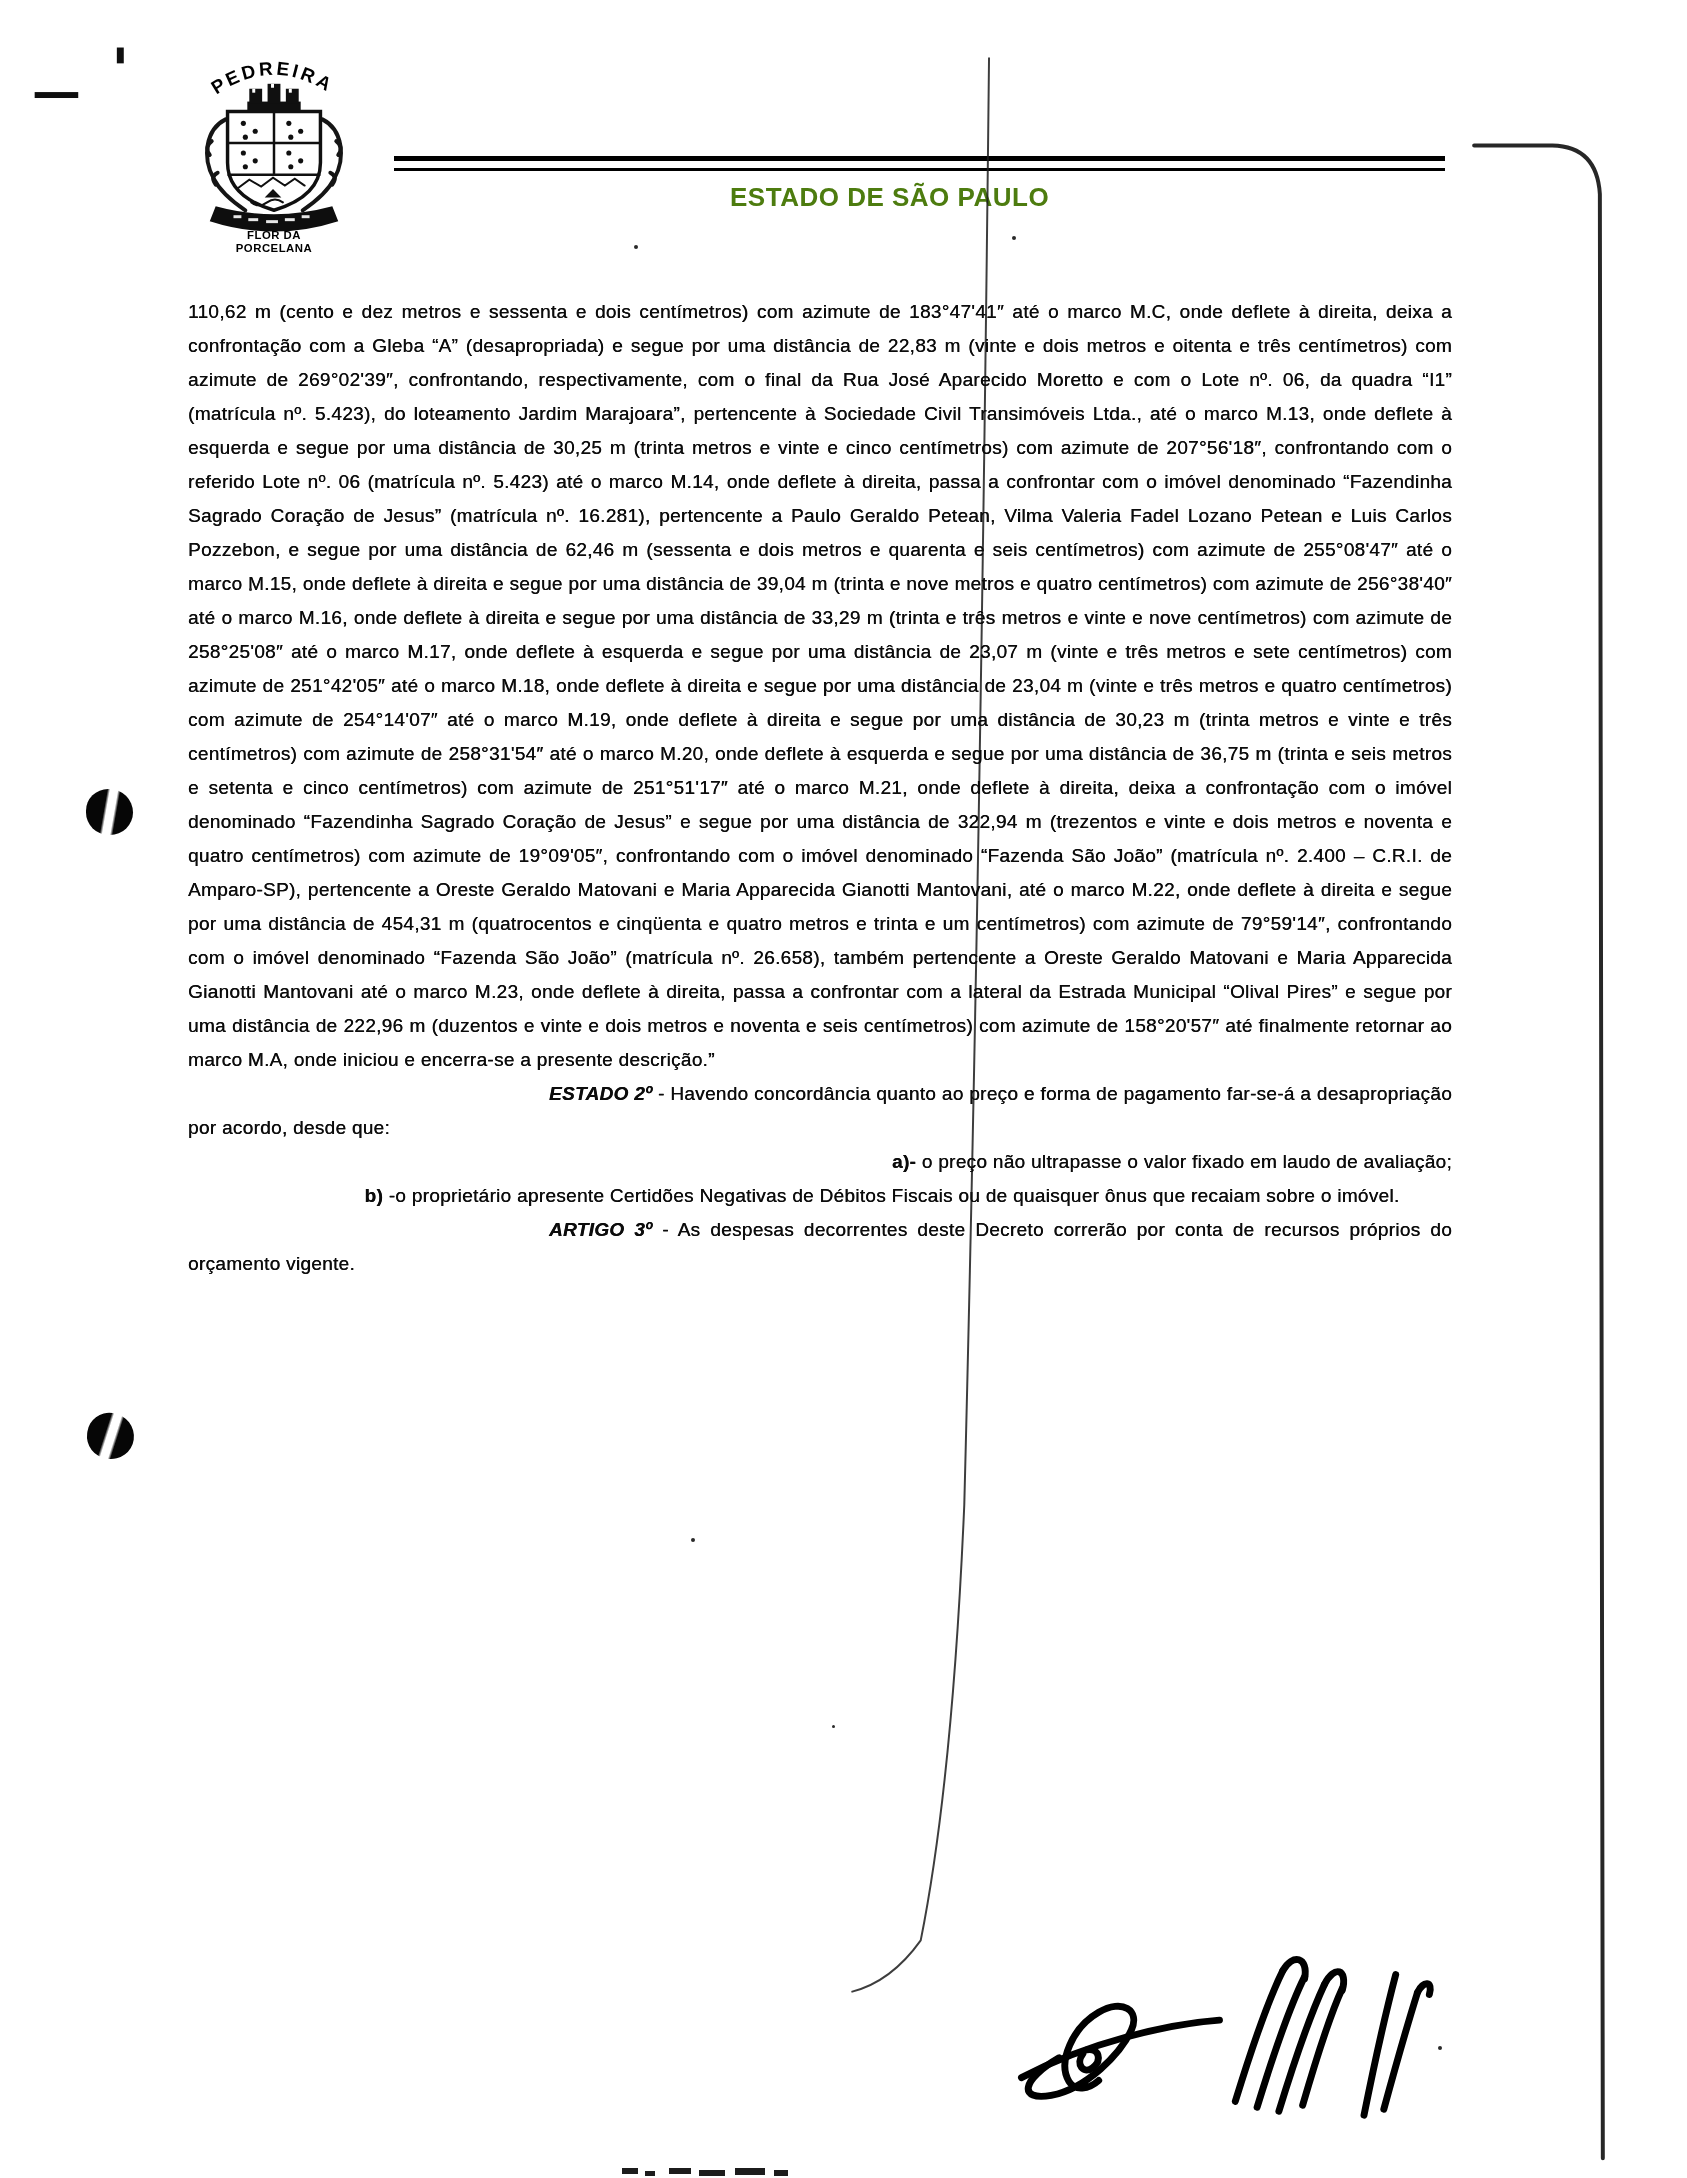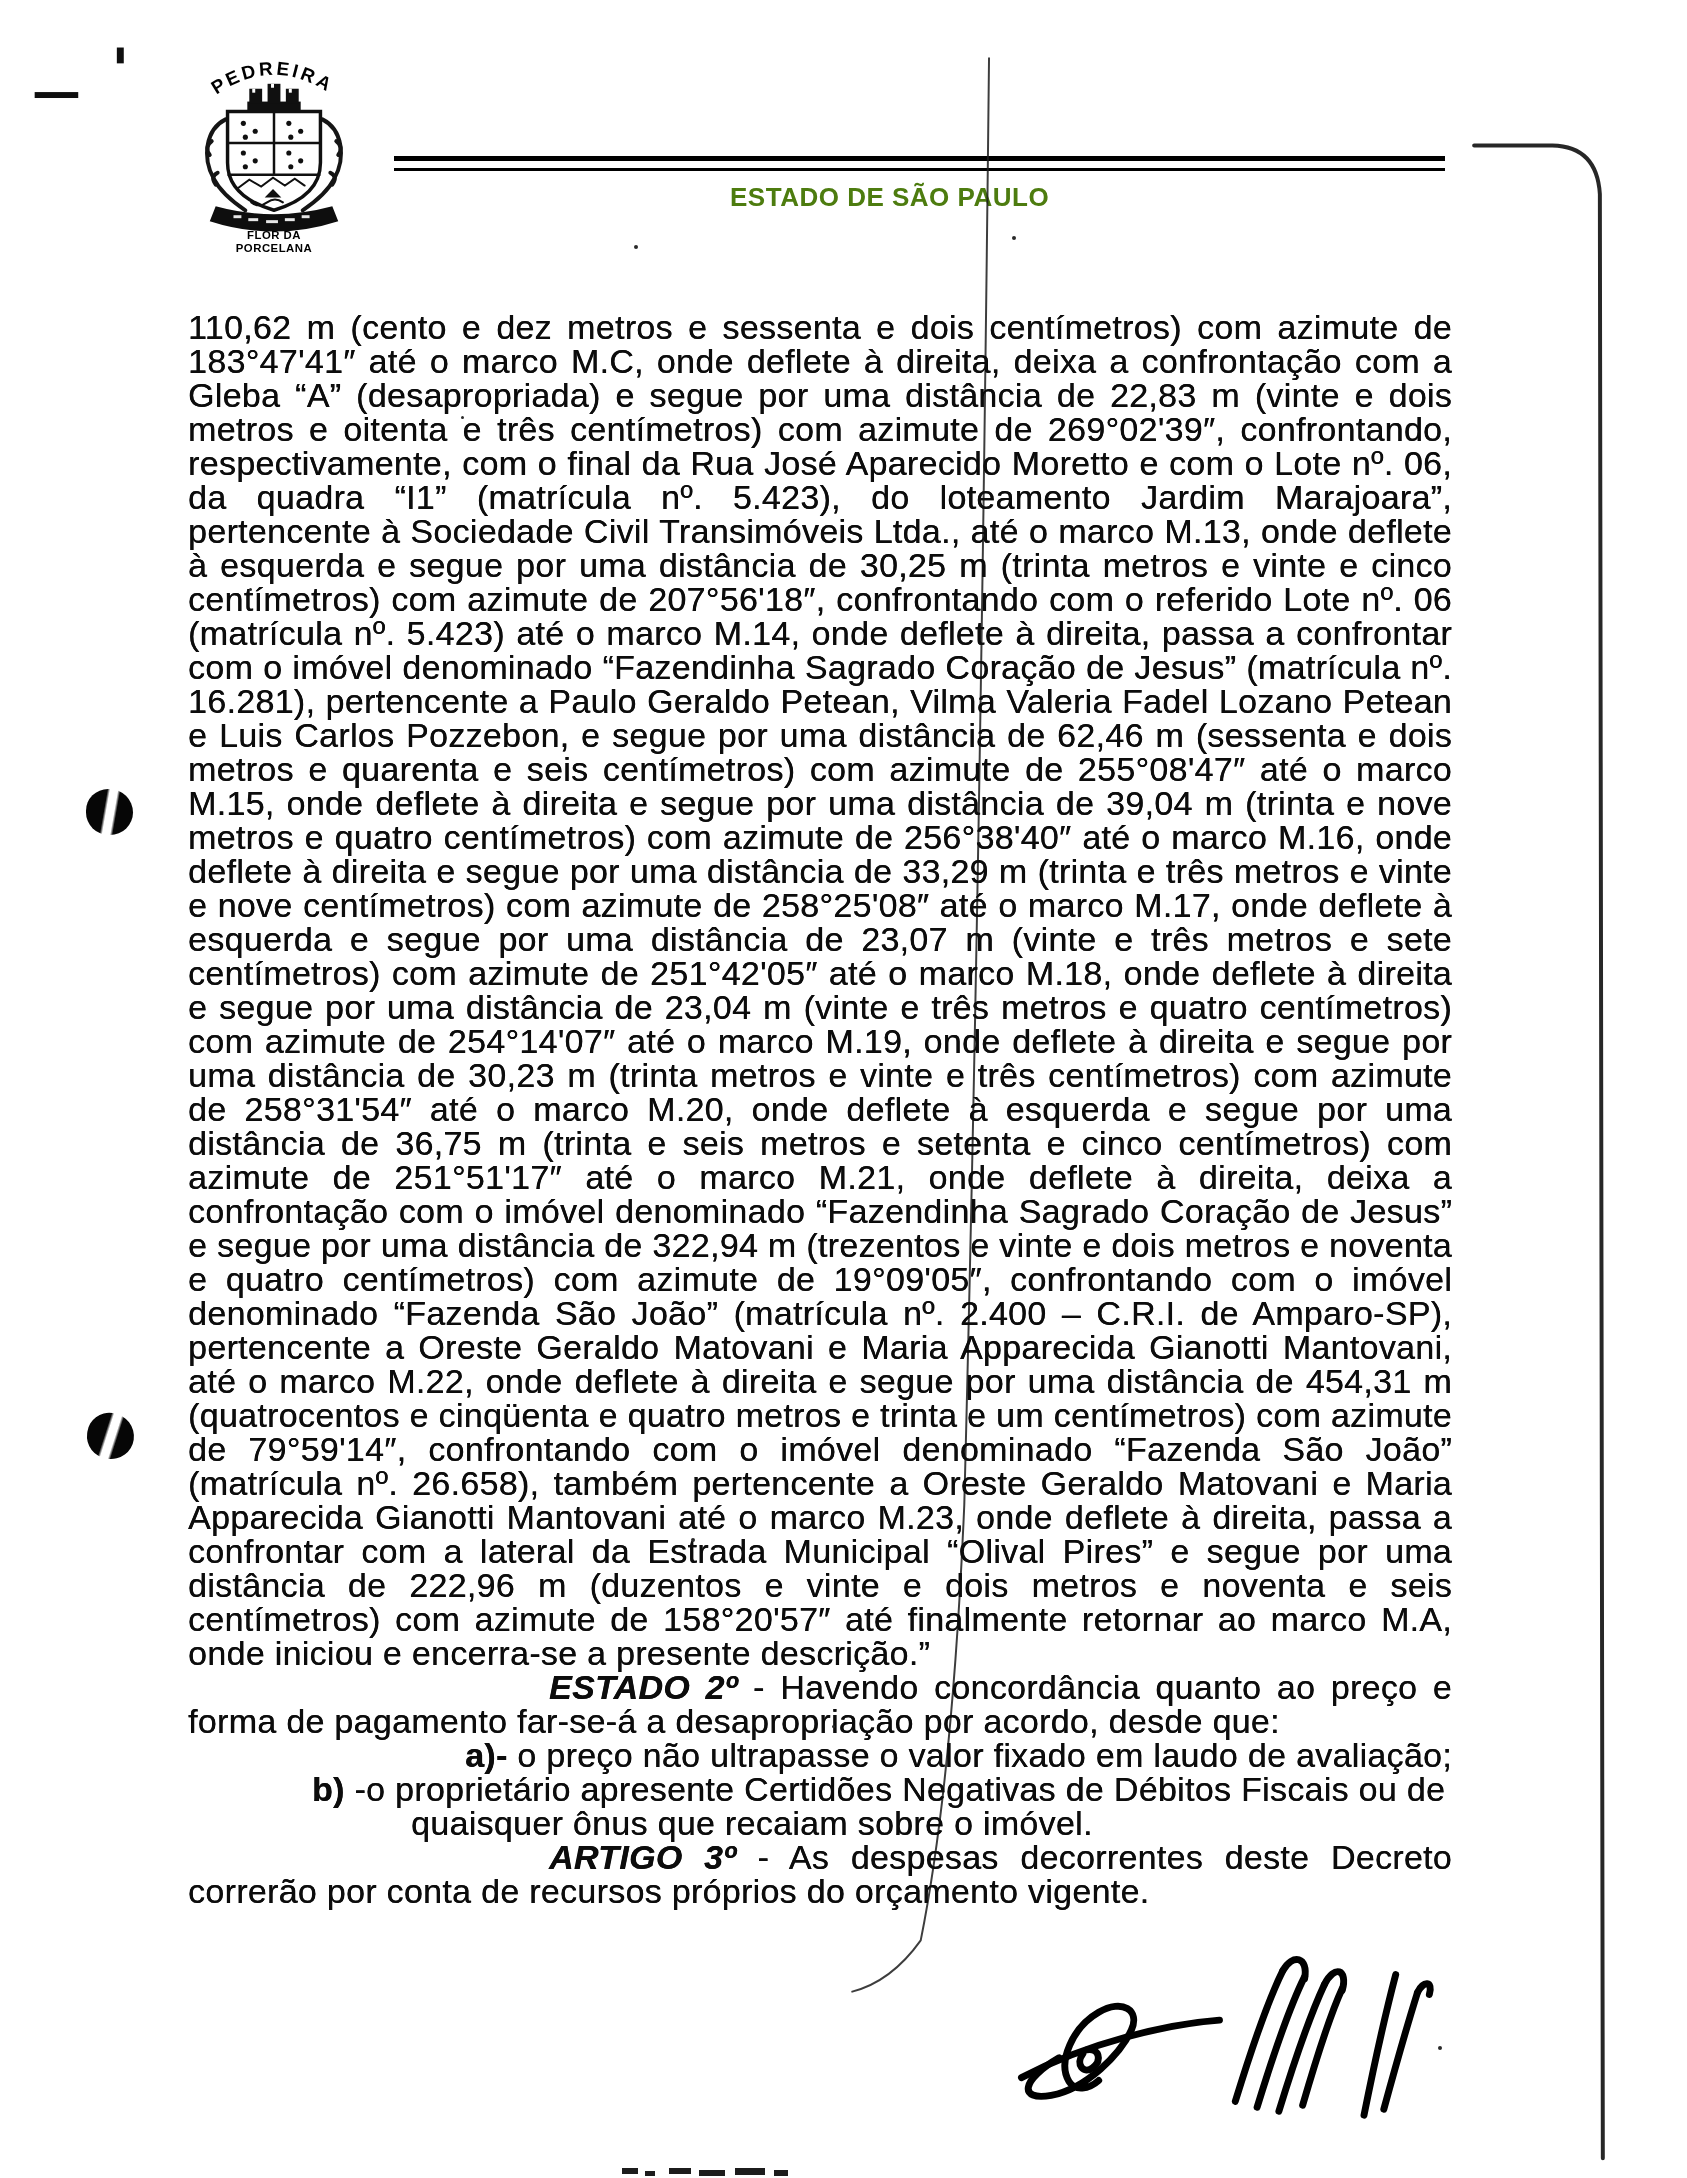--- a/index.html
+++ b/index.html
@@ -17,29 +17,29 @@
     left:394px;top:156px;width:1051px;height:7px;
     border-top:5px solid #000;border-bottom:3px solid #000;
   }
   #subtitle{
     left:730px;top:182px;font-size:26px;font-weight:bold;letter-spacing:0.5px;
     color:#4d7c0f;white-space:nowrap;
   }
   
   #body-text{
     left:188px;top:295px;width:1264px;
-    font-size:34px;line-height:34px;letter-spacing:0.3px;
-    text-align:justify;color:#0c0c0c;text-shadow:0.3px 0 0 #0c0c0c;margin-top:15px;
+    font-size:19px;line-height:34px;letter-spacing:0.3px;
+    text-align:justify;color:#0c0c0c;text-shadow:0.3px 0 0 #0c0c0c;
   }
   #body-text p{margin:0;}
   .artigo{text-indent:361px;}
   .artigo-label{font-weight:bold;font-style:italic;}
   #artigo-2{margin-top:127px;}
   #item-a{margin-top:59px;padding-left:124px;text-align:right;}
-  #item-b{margin-top:46px;padding-left:223px;text-indent:-99px;text-align:left;}
+  #item-b{margin-top:46px;padding-left:223px;text-indent:-99px;text-align:center;}
   #artigo-3{margin-top:61px;}
   .item-label{font-weight:bold;}
   
   .punch{
     width:47px;height:46px;border-radius:48% 52% 50% 50%;
     background:linear-gradient(100deg,#060606 0 39%,#ffffff 44% 58%,#060606 63% 100%);
   }
   #punch-1{left:86px;top:789px;}
   #punch-2{left:87px;top:1413px;transform:rotate(8deg);}
   .speck{background:#2a2a2a;border-radius:50%;}

